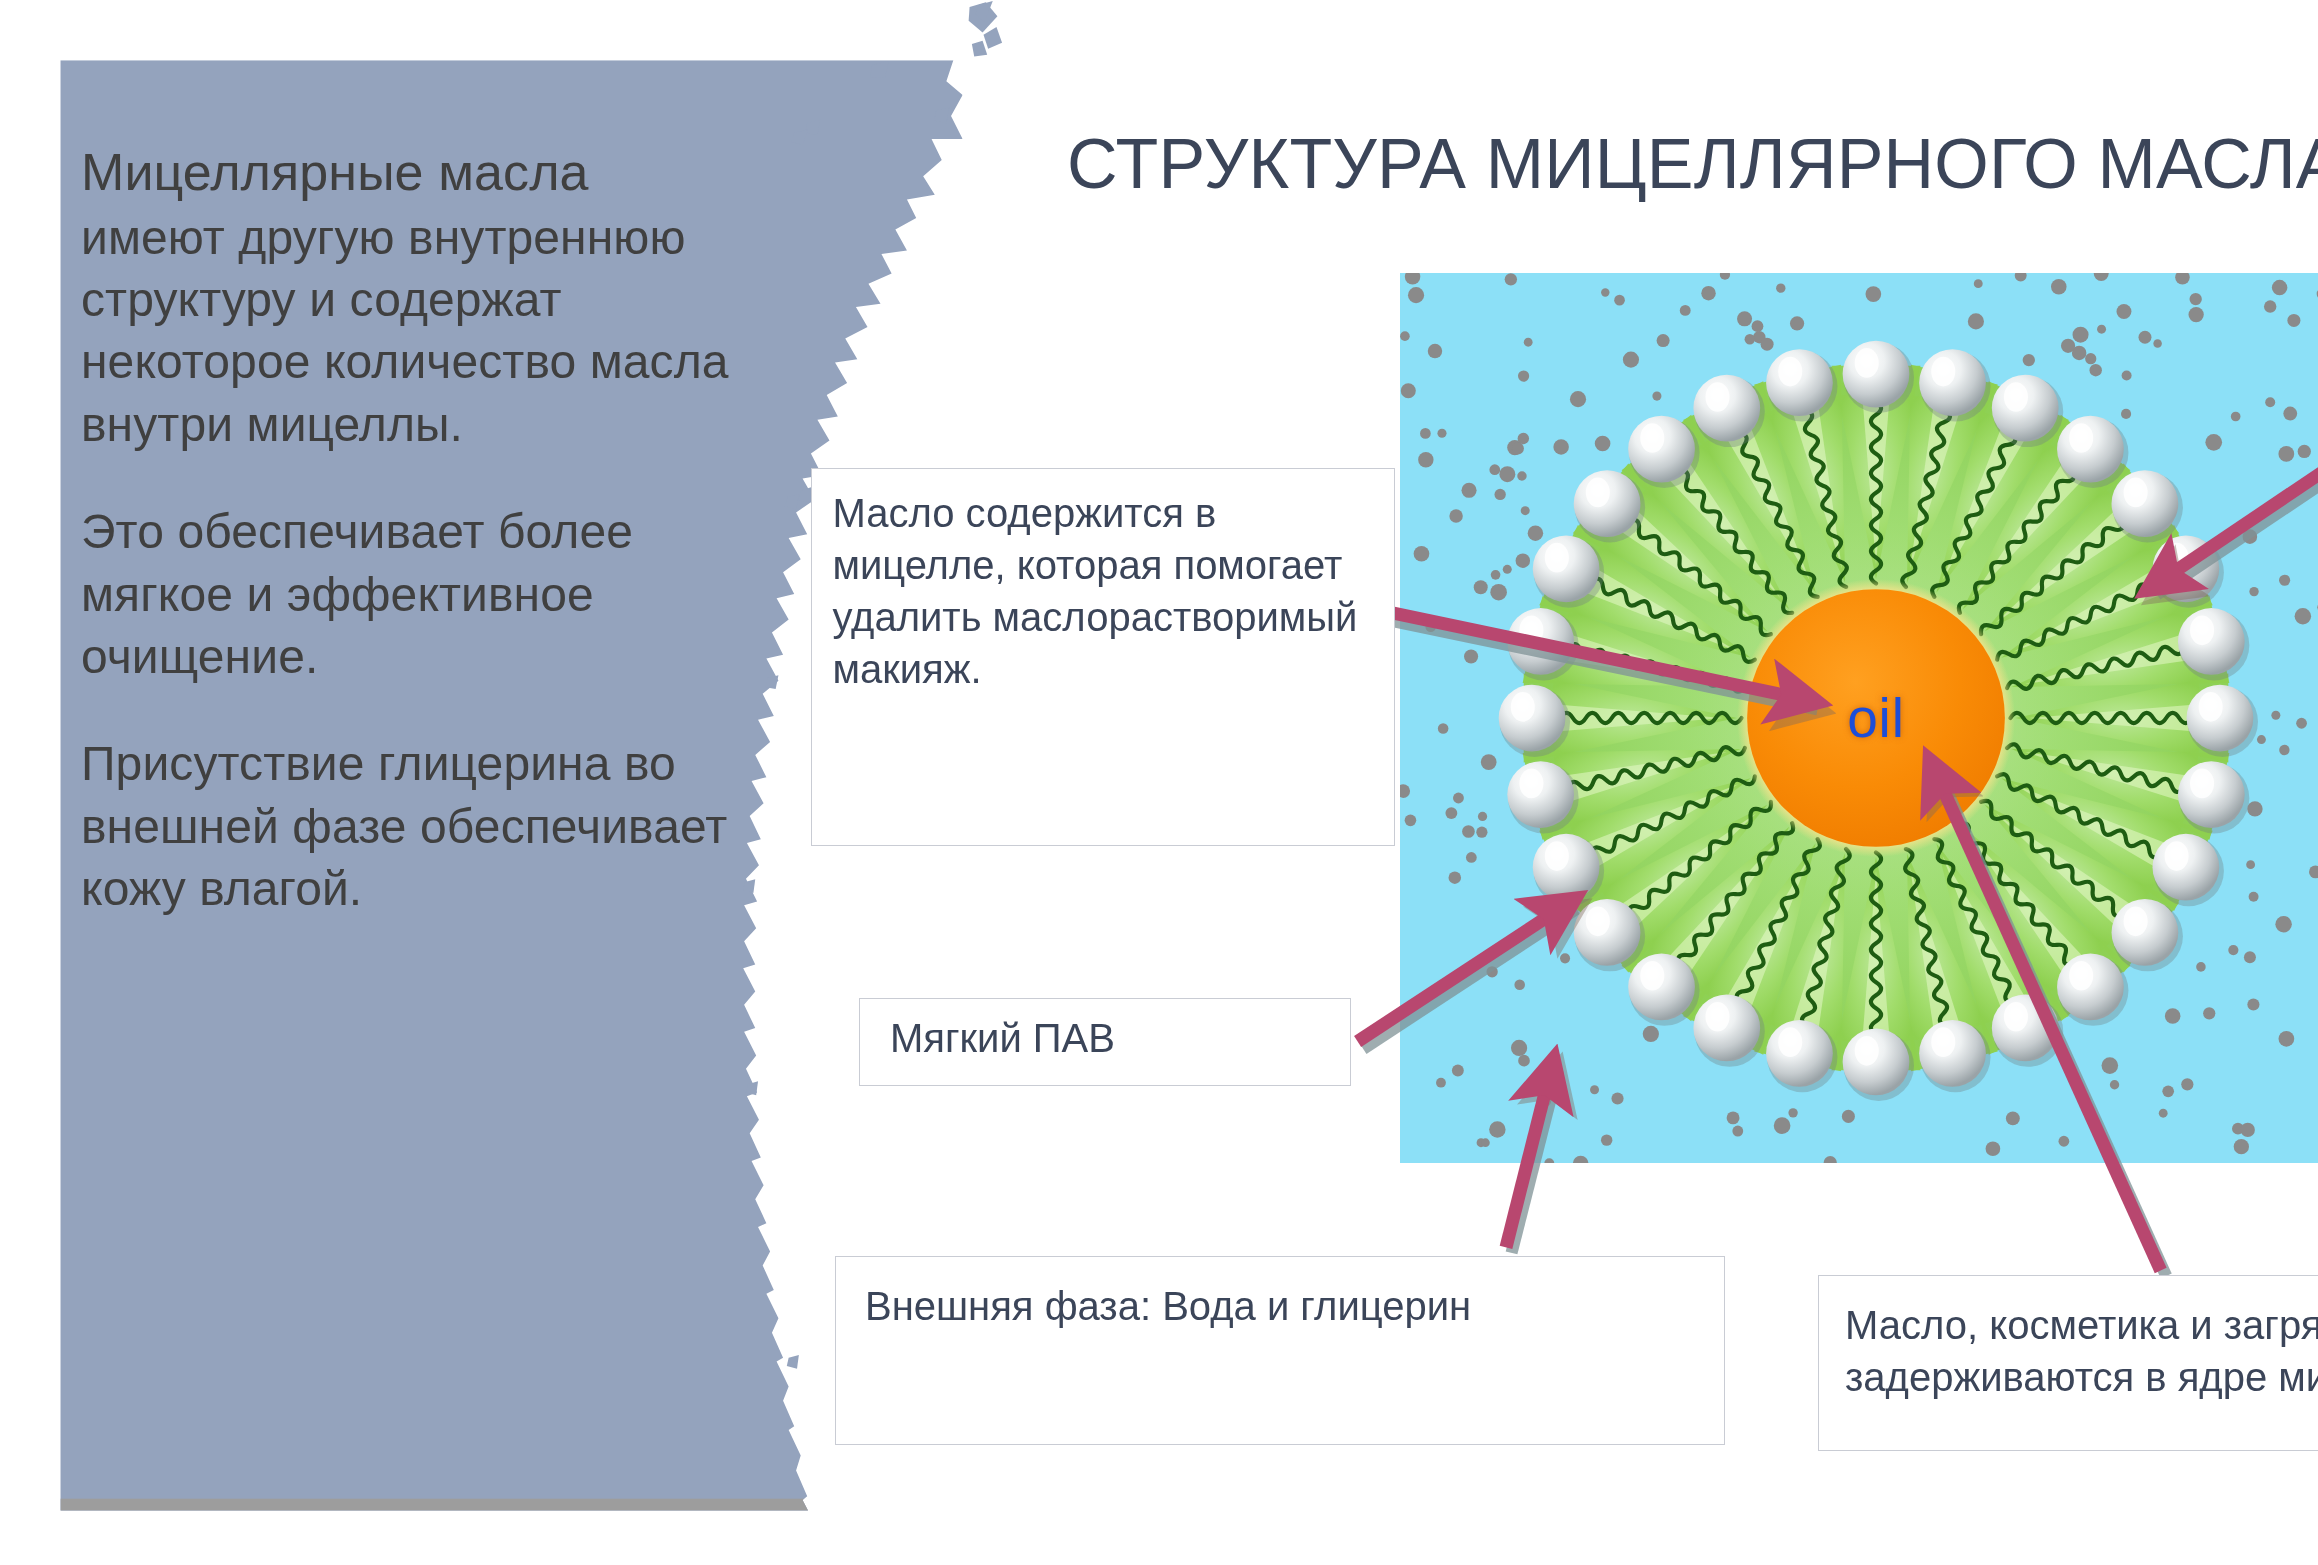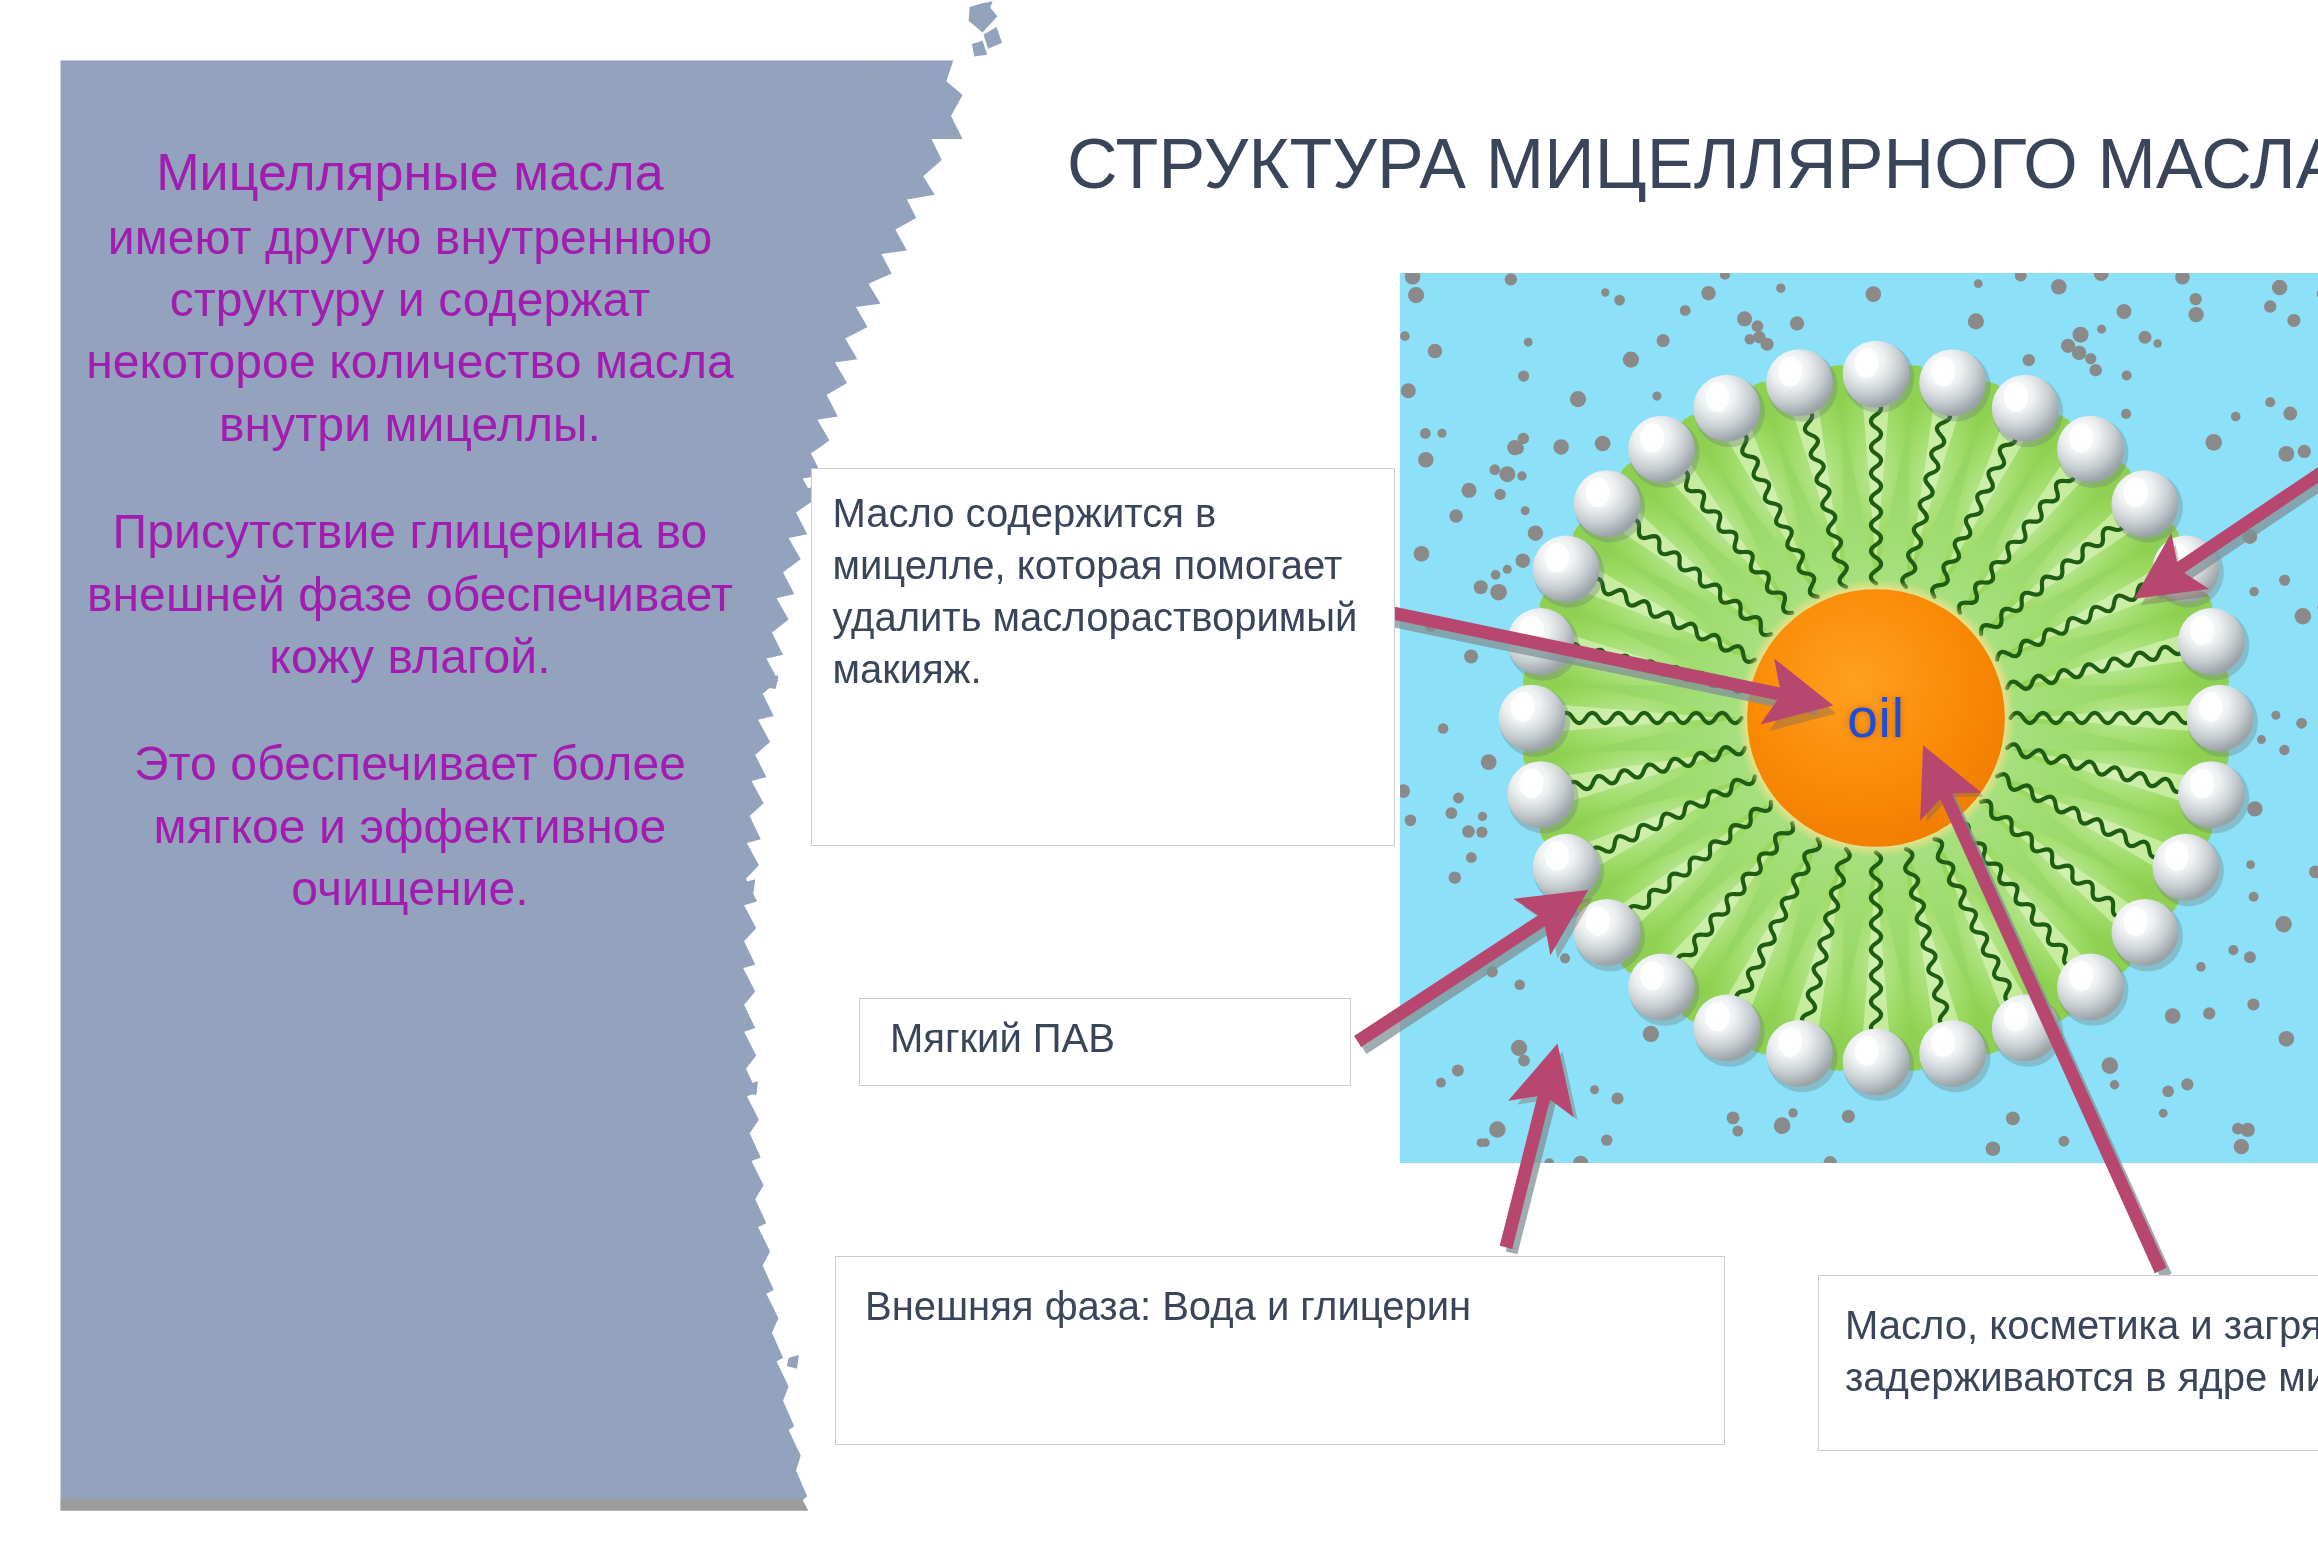--- a/index.html
+++ b/index.html
@@ -4,22 +4,22 @@
 <style>
   html,body{margin:0;padding:0;background:#fff;}
   body{width:2782px;height:1565px;position:relative;overflow:hidden;
        font-family:"Liberation Sans","DejaVu Sans",sans-serif;}
 
   
   #sidebar-wrap{position:absolute;left:0;top:0;width:1067px;height:1565px;}
   #sidebar-svg{position:absolute;left:0;top:0;width:1067px;height:1565px;}
 
   #sidebar-text{position:absolute;left:81px;top:139px;width:658px;
-      color:#a21caf;font-size:48px;line-height:1.30;font-weight:300;
-      letter-spacing:0.1px;text-align:center;}
+      color:#404040;font-size:48px;line-height:1.30;font-weight:300;
+      letter-spacing:0.1px;}
   #sidebar-text .lead{font-size:52px;}
   #sidebar-text p{margin:0 0 45px 0;}
   #sidebar-text p:last-child{margin-bottom:0;}
 
   
   #page-title{position:absolute;left:1067px;top:124px;width:1530px;
       color:#3b4559;font-size:70px;font-weight:400;letter-spacing:0.2px;
       white-space:nowrap;}
 
   
@@ -104,22 +104,22 @@
       <path d="M1612,2338 L1634,2332 L1630,2362 L1608,2356 Z"></path>
       <path d="M1700,2928 L1722,2922 L1718,2952 L1696,2946 Z"></path>
       <path d="M2018,238 L2046,232 L2040,266 L2014,260 Z"></path>
     </g>
   </svg>
 
   <div id="sidebar-text">
     <p>
       <span class="lead">Мицеллярные масла</span><span> имеют другую внутреннюю структуру и содержат некоторое количество масла внутри мицеллы.</span>
     </p>
+    <p>Это обеспечивает более мягкое и эффективное очищение.</p>
     <p>Присутствие глицерина во внешней фазе обеспечивает кожу влагой.</p>
-    <p>Это обеспечивает более мягкое и эффективное очищение.</p>
   </div>
 </div>
 
 <div id="page-title">СТРУКТУРА МИЦЕЛЛЯРНОГО МАСЛА</div>
 
 <div id="micelle-figure">
 
   <svg id="micelle-core-svg" viewBox="0 0 2052 1920">
     <defs>
       <radialGradient id="gradTail" cx="50%" cy="50%" r="50%">

